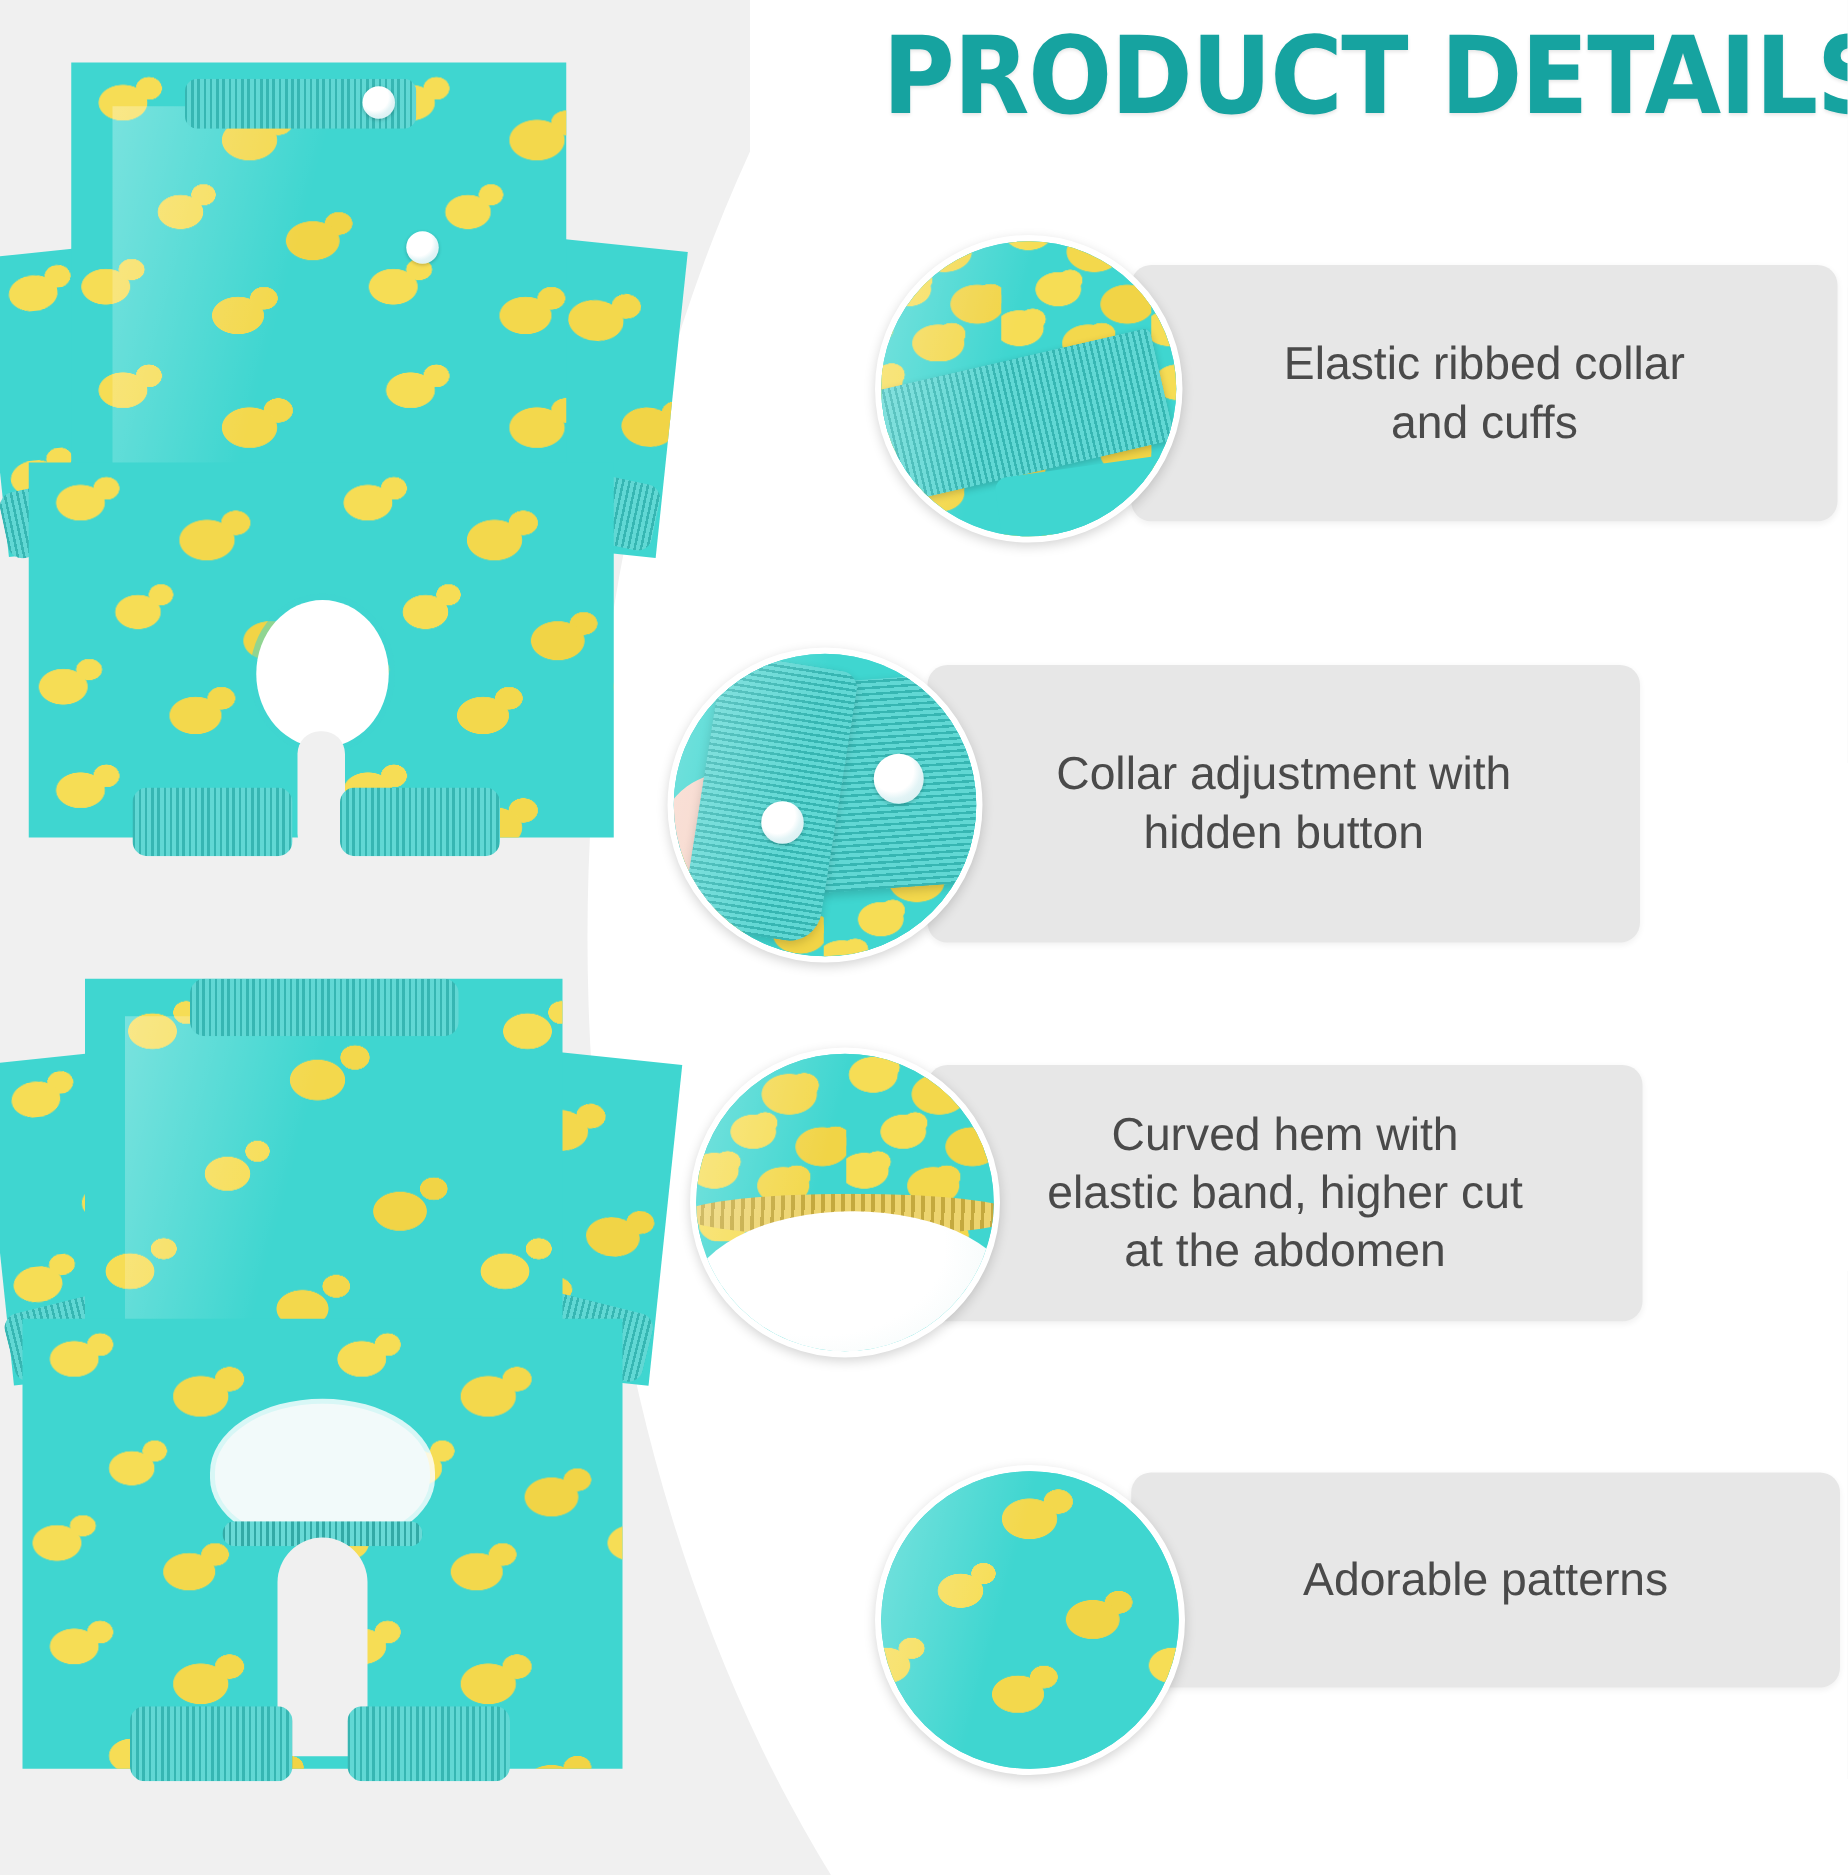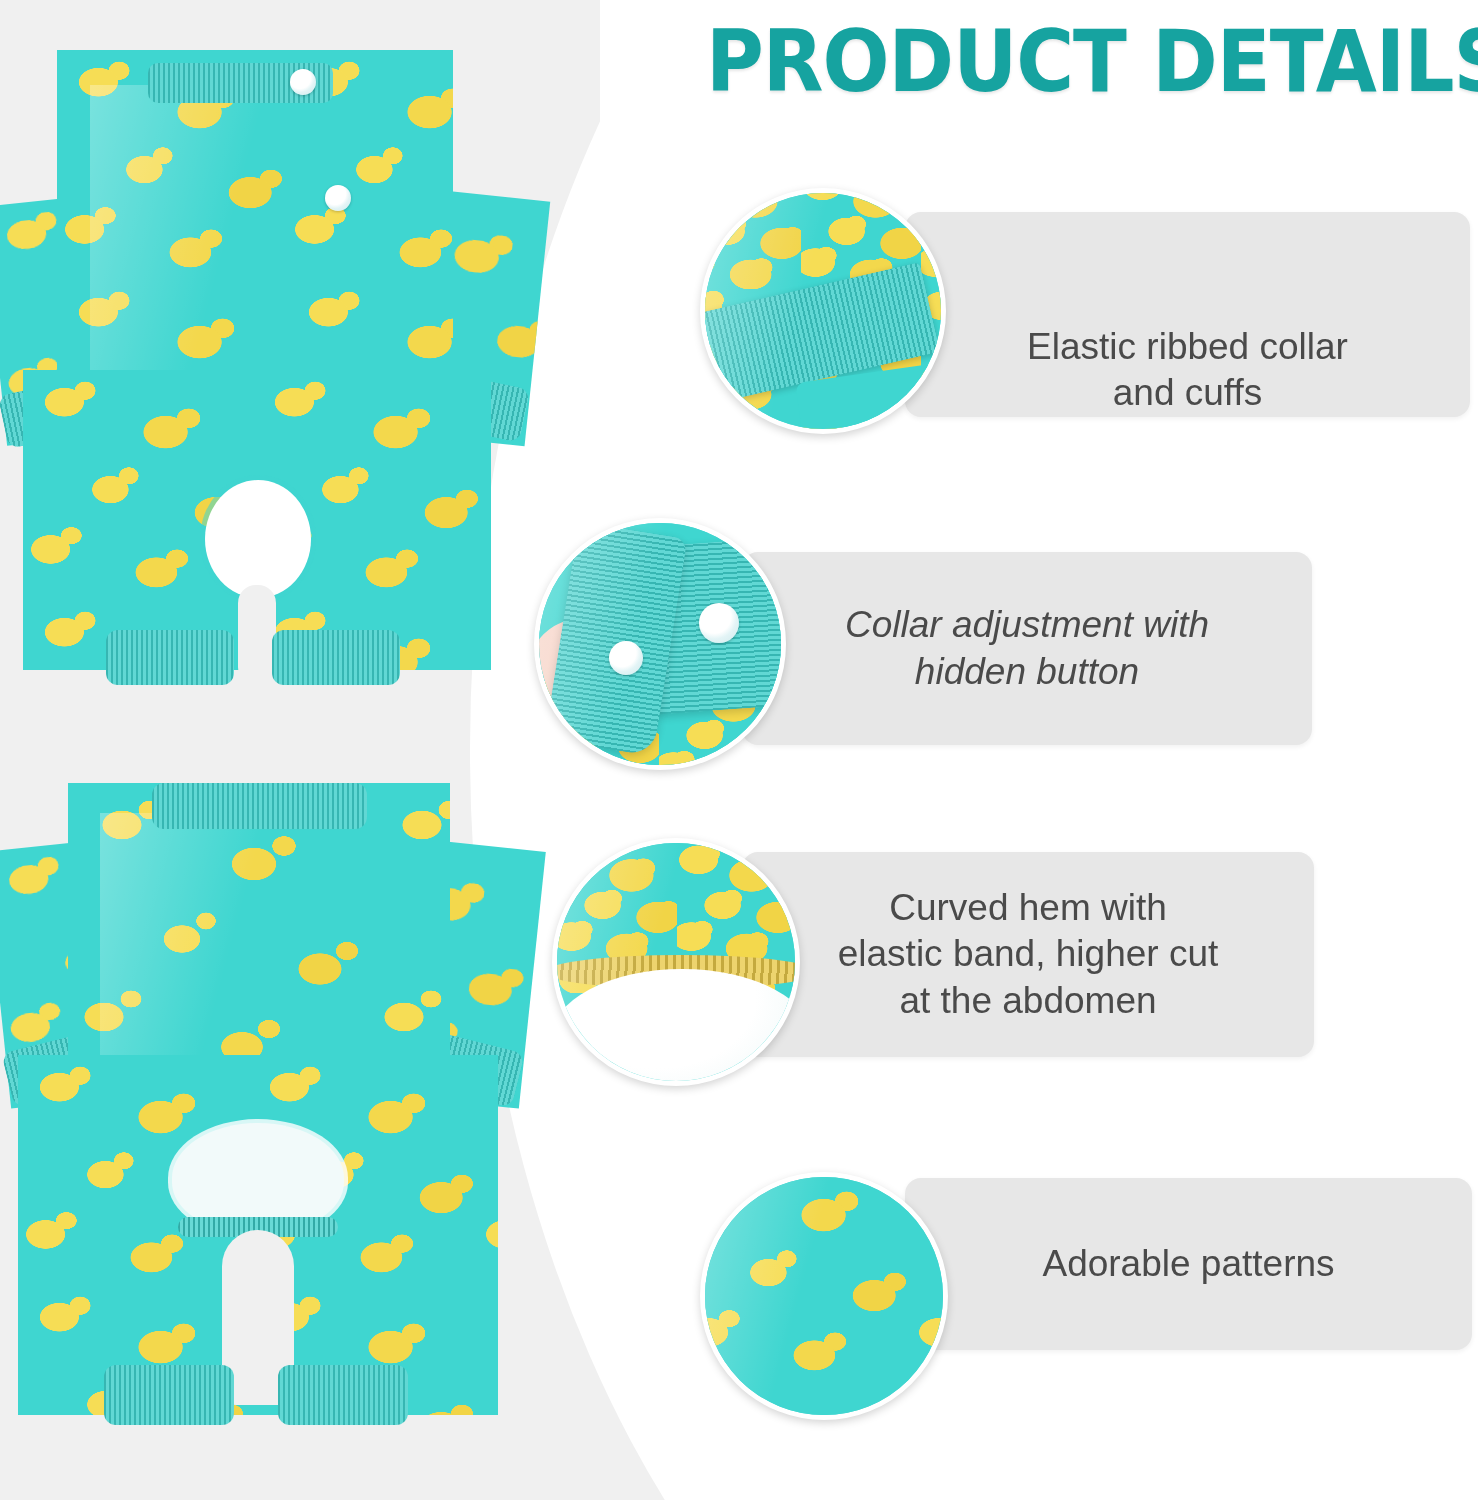--- a/index.html
+++ b/index.html
@@ -228,40 +228,40 @@
   <div style="position:absolute; left:222px; top:465px; width:72px; height:175px;
               background:#f0f0f0; border-radius:36px 36px 14px 14px;"></div>
 
   <div class="ribbed" style="position:absolute; left:104px; top:600px; width:130px; height:60px;
               border-radius:12px;"></div>
   <div class="ribbed" style="position:absolute; left:278px; top:600px; width:130px; height:60px;
               border-radius:12px;"></div>
 </div>
 
 <div class="callout">
-  <div class="panel" style="left:905px; top:212px; width:565px; height:205px;align-items:flex-end;">
+  <div class="panel" style="left:905px; top:212px; width:565px; height:205px;">
     <div class="panel-text">Elastic ribbed collar
 and cuffs</div>
   </div>
   <div class="circle" style="left:700px; top:188px; width:246px; height:246px;">
     <div class="circle-inner">
       <div class="duckprint small"></div>
 
       <div class="ribbed" style="position:absolute; left:-22px; top:96px; width:250px; height:92px;
                   transform:rotate(-13deg); border-radius:6px;
                   box-shadow:0 2px 6px rgba(0,0,0,0.18);"></div>
       <div style="position:absolute; left:95px; top:180px; width:140px; height:80px;
                   background:#3fd6d0; transform:rotate(-8deg); border-radius:10px;"></div>
       <div class="sheen" style="inset:0;"></div>
     </div>
   </div>
 </div>
 
 <div class="callout">
-  <div class="panel" style="left:742px; top:552px; width:570px; height:193px;font-style:italic;">
+  <div class="panel" style="left:742px; top:532px; width:570px; height:222px;">
     <div class="panel-text">Collar adjustment with
 hidden button</div>
   </div>
   <div class="circle" style="left:534px; top:518px; width:252px; height:252px;">
     <div class="circle-inner" style="background:#3fd6d0;">
 
       <div class="duckprint small" style="inset:auto 0 -4px 0; height:96px;"></div>
 
       <div style="position:absolute; left:-16px; top:96px; width:92px; height:120px;
                   background:radial-gradient(ellipse at 40% 30%, #f7d6ca 0 60%, #e7b4a6 100%);

